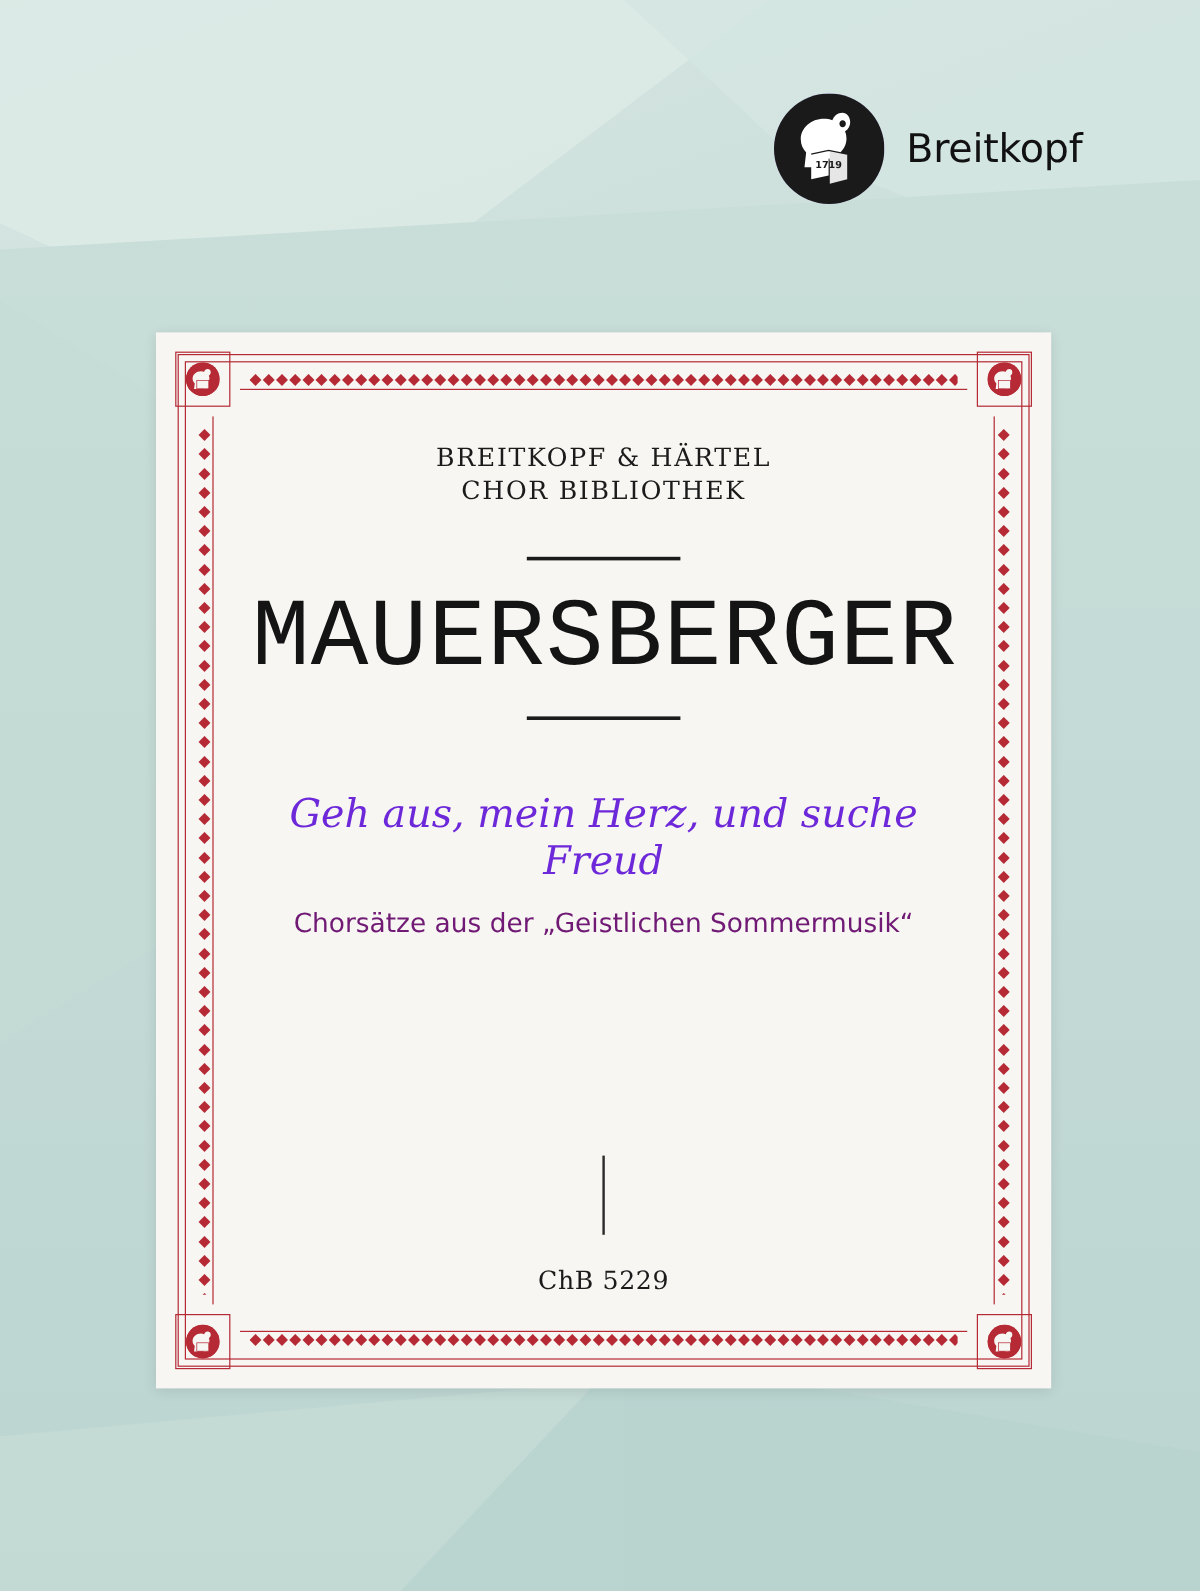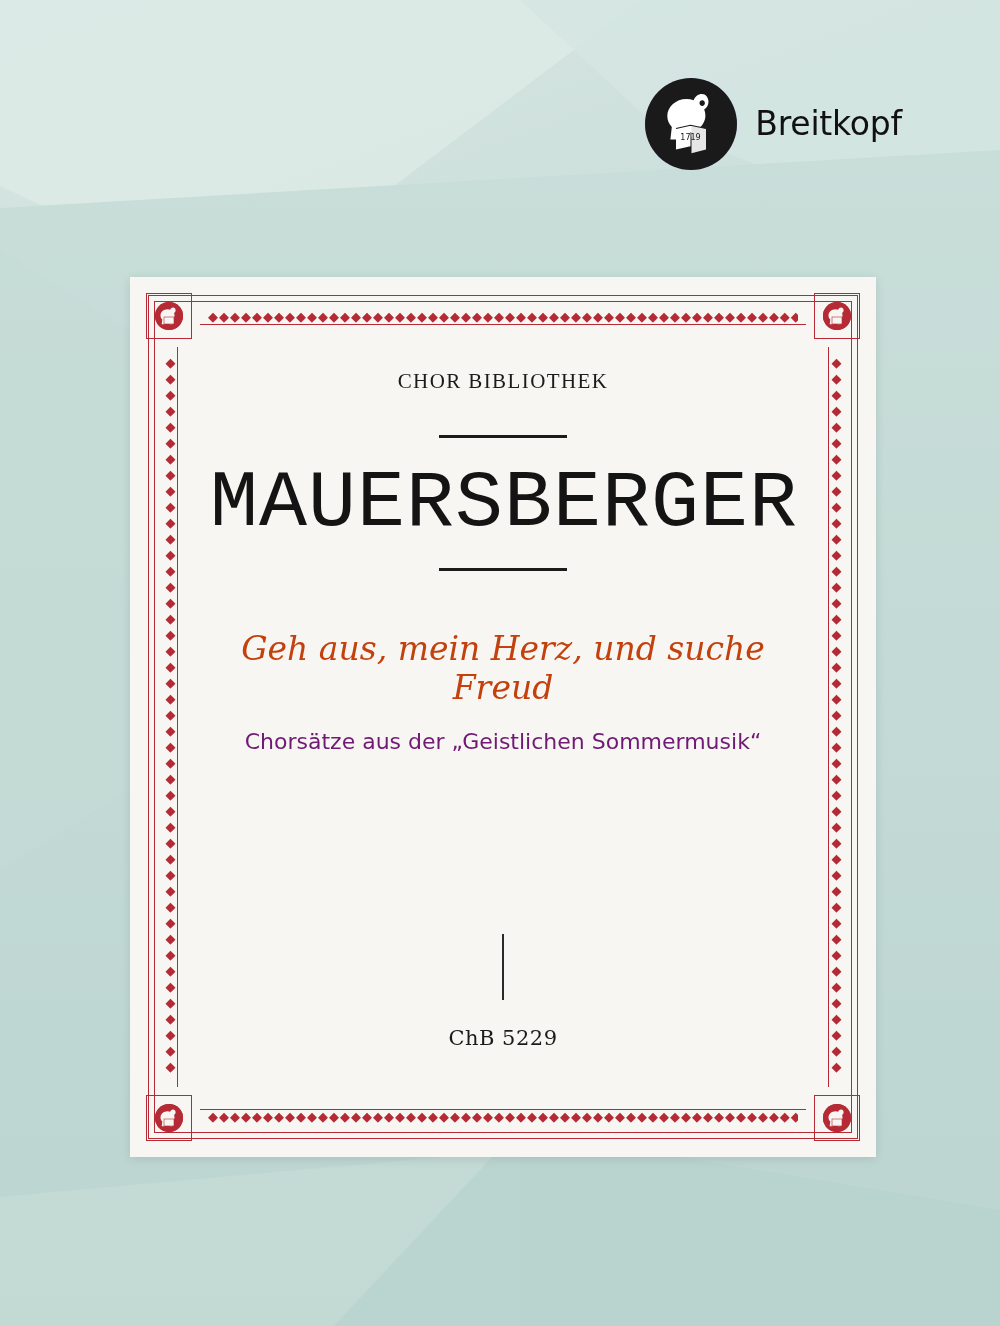--- a/index.html
+++ b/index.html
@@ -67,20 +67,21 @@
     display: flex;
     align-items: center;
     gap: 18px;
   }
   #logo .mark {
     width: 92px; height: 92px;
     border-radius: 50%;
     background: #c4b5fd;
     position: relative;
     flex: none;
+    font-weight: bold;
   }
   #logo .mark svg { position: absolute; top: 0; left: 0; }
   #logo .words {
     font-family: "DejaVu Sans", sans-serif;
     font-weight: 400;
     font-size: 33px;
     line-height: 1.08;
     color: #111;
     letter-spacing: -0.2px;
   }
@@ -172,21 +173,21 @@
     text-align: center;
     color: #1b1b1b;
   }
   .series {
     font-family: "DejaVu Serif", serif;
     font-size: 21px;
     letter-spacing: 1.4px;
     line-height: 1.35;
     color: #1b1b1b;
   }
-  .series .l2 { display: block; font-family: Liberation Serif, serif; }
+  .series .l2 { display: block; }
 
   .divider {
     width: 128px; height: 3px;
     background: #1b1b1b;
     margin: 40px auto 0;
   }
   .composer {
     font-family: Liberation Mono, monospace;
     font-size: 80px;
     letter-spacing: 1px;
@@ -195,21 +196,21 @@
     color: #141414;
     font-weight: 400;
   }
   .divider.bottom { margin: 0 auto 0; }
 
   .work-title {
     font-family: "DejaVu Serif", serif;
     font-style: italic;
     font-size: 33px;
     margin-top: 58px;
-    color: #c2410c;
+    color: #6d28d9;
   }
   .subtitle {
     font-family: "DejaVu Sans", sans-serif;
     font-size: 22px;
     margin-top: 22px;
     color: #701a75;
   }
 
   .stem {
     width: 2px; height: 66px;
@@ -301,20 +302,21 @@
         <svg width="28" height="28" viewBox="0 0 28 28" aria-hidden="true">
           <circle cx="14" cy="14" r="14" fill="#b52a35"></circle>
           <path d="M18 5.5c-1.4 0-2.5 1-2.9 2.3-.8-.3-1.7-.5-2.6-.5-3.9 0-7 2.8-7 6.2 0 1.6.7 3 1.8 4.1l-.6 4.6h2.9l.4-3.1c.8.3 1.7.5 2.6.5.6 0 1.2-.1 1.7-.2l.4 2.8h2.8l-.6-4c1.6-1.2 2.6-2.9 2.6-4.9 0-.8-.2-1.5-.5-2.2 1-.6 1.6-1.7 1.6-2.9 0-1.7-1.1-2.7-2.6-2.7z" fill="#f7f6f2"></path>
           <rect x="9" y="15" width="10" height="7" fill="#f7f6f2" stroke="#b52a35" stroke-width="0.6"></rect>
         </svg>
       </div>
     </div>
 
     <div id="content">
       <div class="series">
+        <span>BREITKOPF &amp; HÄRTEL</span>
         <span class="l2">CHOR BIBLIOTHEK</span>
       </div>
 
       <div class="divider"></div>
       <div class="composer">MAUERSBERGER</div>
       <div class="divider bottom"></div>
 
       <div class="work-title">Geh aus, mein Herz, und suche Freud</div>
       <div class="subtitle">Chorsätze aus der „Geistlichen Sommermusik“</div>
 

